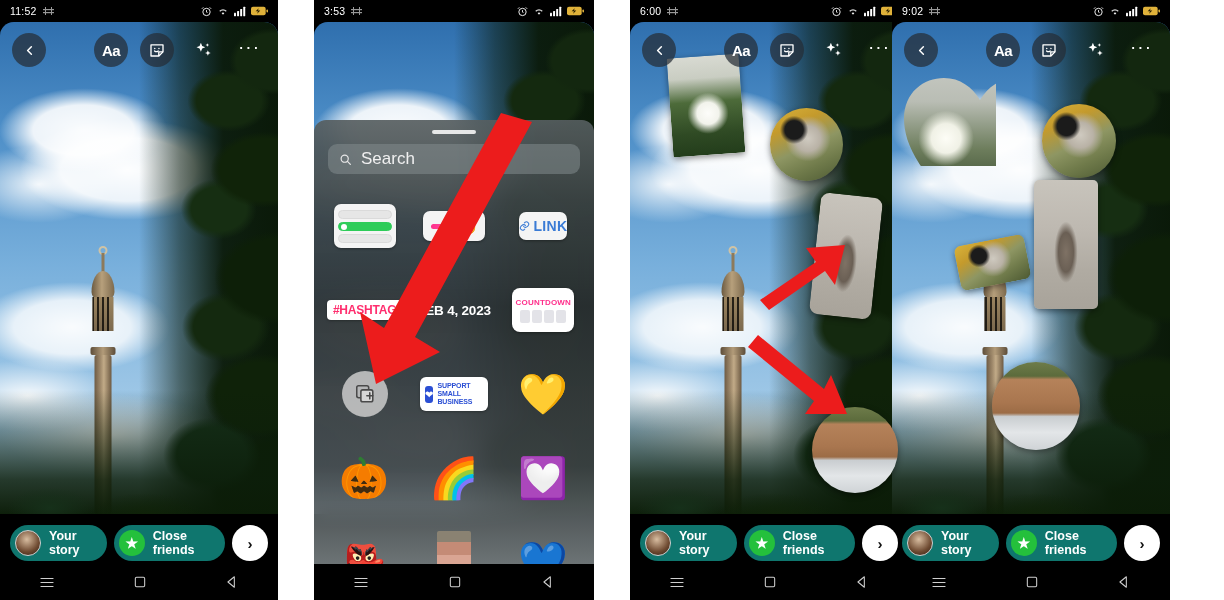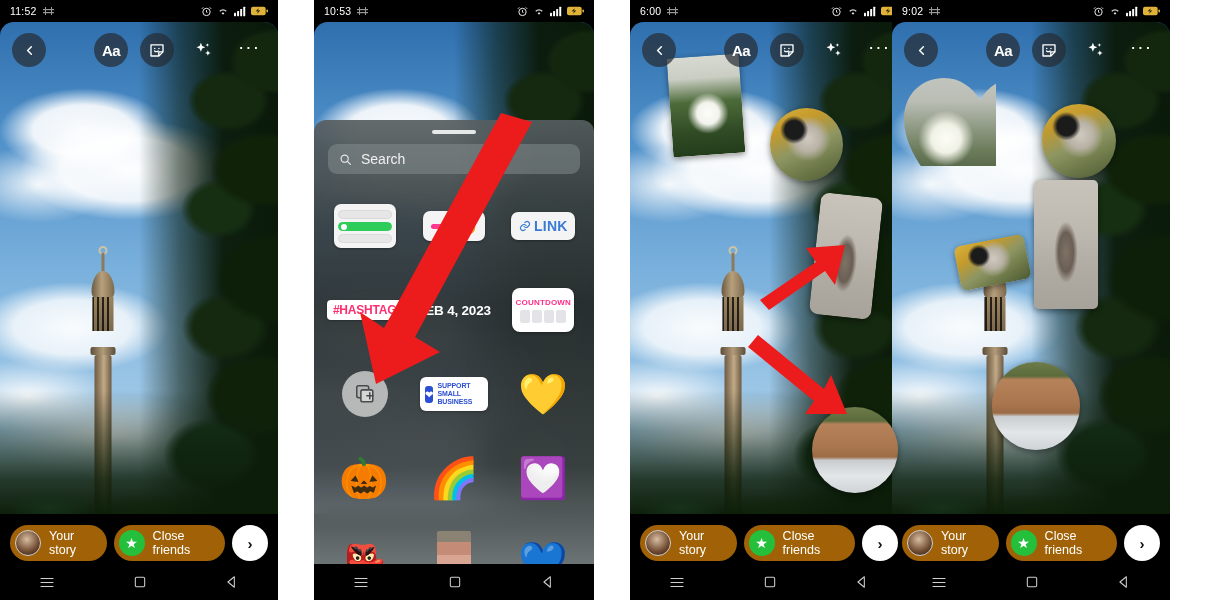--- a/index.html
+++ b/index.html
@@ -127,23 +127,23 @@
   .aa{ font-size:15px; font-weight:700; letter-spacing:-.5px; }
   .dots{ font-size:19px; line-height:0; letter-spacing:1px; padding-bottom:6px; }
   .bare{ background:transparent; }
 
   
   .bottombar{
     position:absolute; left:0; bottom:36px; width:100%; height:42px;
     display:flex; align-items:center; gap:7px; padding:0 10px; z-index:7;
   }
   .pill{
-    height:36px; border-radius:18px; background:#a16207;
+    height:36px; border-radius:18px; background:#0f766e;
     display:flex; align-items:center; gap:8px;
-    padding:0 14px 0 5px; color:#fff; font-size:12.5px; font-weight:400;
+    padding:0 14px 0 5px; color:#fff; font-size:12.5px; font-weight:700;
     flex:1 1 auto; min-width:0;
   }
   .avatar{
     width:26px; height:26px; border-radius:50%;
     background:radial-gradient(circle at 45% 35%, #d8bda0, #6e4a31 60%, #2b1c12);
     border:1.5px solid #cfcfcf; flex:0 0 auto;
   }
   .cf-badge{
     width:26px; height:26px; border-radius:50%; background:#24c03c;
     display:flex; align-items:center; justify-content:center;
@@ -172,21 +172,21 @@
     z-index:5; overflow:hidden;
   }
   .grabber{
     width:44px; height:4px; border-radius:2px; background:rgba(255,255,255,.85);
     margin:10px auto 0;
   }
   .searchbar{
     margin:10px 14px 0; height:30px; border-radius:9px;
     background:rgba(130,138,140,.55);
     display:flex; align-items:center; gap:9px; padding:0 11px;
-    color:#f0f0f0; font-size:14px;
+    color:#f0f0f0; font-size:17px;
   }
   .sticker-grid{
     display:grid; grid-template-columns:repeat(3,1fr);
     gap:4px 4px; padding:12px 8px 0;
     align-items:center; justify-items:center;
   }
   .cell{ width:82px; height:80px; display:flex; align-items:center; justify-content:center; }
 
   .st-poll{
     width:62px; height:44px; border-radius:7px; background:#f4f4f4;
@@ -200,21 +200,21 @@
     border-radius:50%; background:#fff;
   }
   .st-slider{
     width:62px; height:30px; border-radius:7px; background:#f4f4f4;
     box-shadow:0 1px 3px rgba(0,0,0,.35);
     display:flex; align-items:center; justify-content:center; gap:2px;
   }
   .sl-track{ width:26px; height:5px; border-radius:3px; background:linear-gradient(90deg,#ff2e8b,#ff6ab0); }
   .sl-emoji{ font-size:15px; line-height:1; }
   .st-link{
-    width:64px; height:28px; border-radius:7px; background:#f4f4f4;
+    width:48px; height:28px; border-radius:7px; background:#f4f4f4;
     box-shadow:0 1px 3px rgba(0,0,0,.35);
     display:flex; align-items:center; justify-content:center; gap:3px;
     color:#3a7bd5; font-weight:700; font-size:14px; letter-spacing:.3px;
   }
   .st-hash{
     background:#fff; border-radius:4px; padding:3px 6px;
     color:#ff2e6e; font-weight:800; font-size:12px; letter-spacing:-.2px;
     box-shadow:0 1px 3px rgba(0,0,0,.3);
   }
   .st-date{ color:#fff; font-weight:700; font-size:13.5px; letter-spacing:-.2px; }
@@ -392,21 +392,21 @@
         </svg>
       <svg class="nav-ic" width="14" height="14" viewBox="0 0 24 24" fill="none" stroke="#cfcfcf" stroke-width="1.8" stroke-linejoin="round">
           <path d="M16 3L5 12l11 9z"></path>
         </svg>
     </div>
   </div>
 
   <div class="phone" id="p2">
     <div class="statusbar">
       <div class="sb-left">
-        <span class="sb-clock">10:53</span>
+        <span class="sb-clock">3:53</span>
         <svg class="sb-ico" width="11" height="8" viewBox="0 0 11 8">
             <rect x="0" y="2" width="11" height="1.2" fill="#999"></rect>
             <rect x="0" y="5" width="11" height="1.2" fill="#999"></rect>
             <rect x="2" y="0" width="1" height="8" fill="#999"></rect>
             <rect x="8" y="0" width="1" height="8" fill="#999"></rect>
           </svg>
       </div>
       <div class="sb-right">
         <svg class="sb-ico" width="11" height="11" viewBox="0 0 24 24" fill="none" stroke="#fff" stroke-width="2">
             <circle cx="12" cy="13" r="8"></circle>

